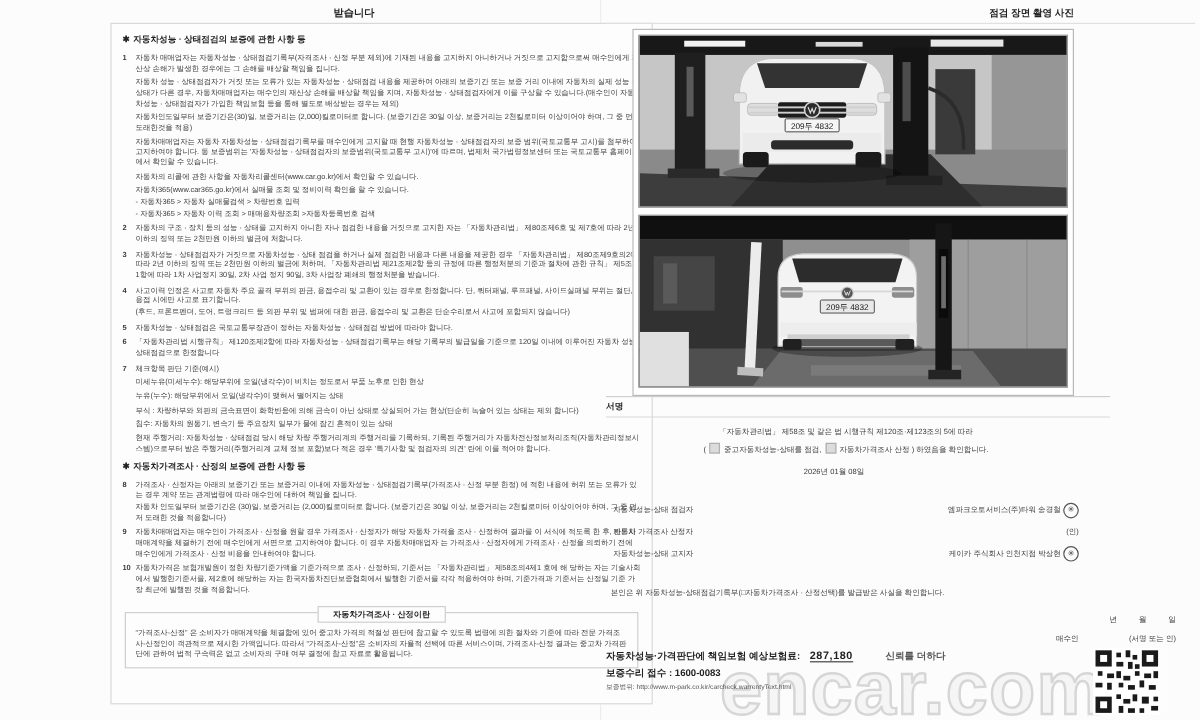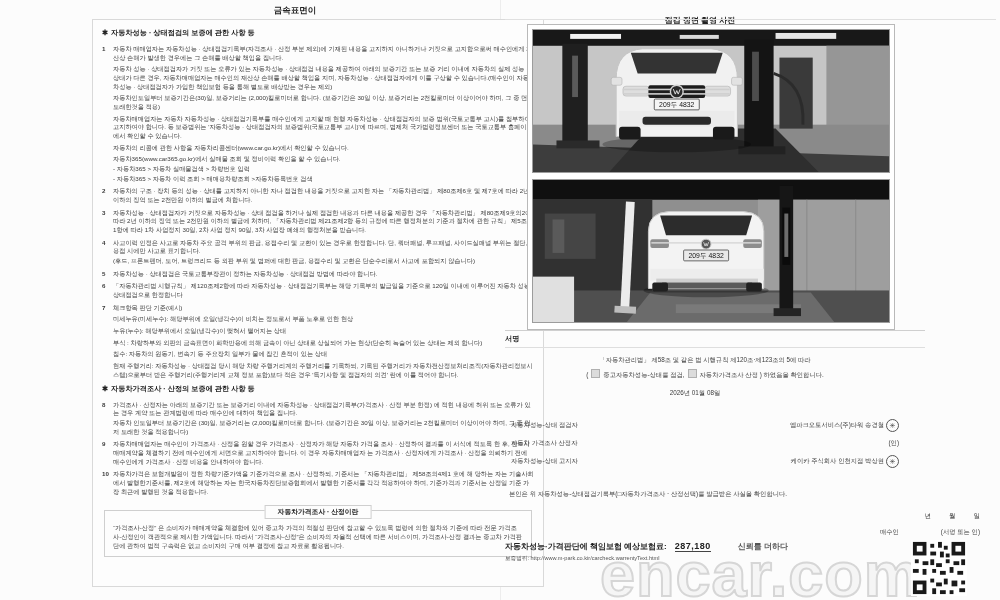--- a/index.html
+++ b/index.html
@@ -20,21 +20,21 @@
   .item p{margin:0 0 3px;}
   .item p:last-child{margin-bottom:0;}
   .item p.tight{margin-bottom:1px;}
   .price-box{position:relative;margin:14px 2px 0;border:1px solid #cfcfcf;padding:9px 8px 5px;}
   .price-box .legend{position:absolute;left:50%;top:-6px;transform:translateX(-50%);
         background:#fdfdfd;border:1px solid #cfcfcf;padding:1px 12px;font-size:6.8px;
         font-weight:bold;color:#222;white-space:nowrap;}
   .price-box .ptext{font-size:6.2px;line-height:1.45;margin:4px 0 0;}
 
   
-  .rp-title{position:absolute;left:505px;top:15px;width:390px;text-align:center;
+  .rp-title{position:absolute;left:505px;top:5px;width:390px;text-align:right;
             font-size:8px;font-weight:bold;color:#222;}
   .rp-topline{position:absolute;left:505px;top:19px;width:491px;height:1px;background:#e0e0e0;}
   .photo-frame{position:absolute;left:527px;top:24px;width:368px;height:306px;box-sizing:border-box;
                border:1px solid #b9b9b9;background:#fff;padding:4px;}
   .photo{width:100%;height:144px;border:1px solid #9c9c9c;box-sizing:border-box;overflow:hidden;background:#888;}
   .photo + .photo{margin-top:6px;}
   .photo svg{display:block;width:100%;height:100%;}
 
   .sig{position:absolute;left:505px;top:330px;width:492px;}
   .sig-title{border-top:1px solid #cfcfcf;border-bottom:1px solid #dedede;
@@ -66,21 +66,21 @@
   .qr{position:absolute;left:911px;top:540px;width:56px;height:56px;background:#fff;z-index:2;}
   .qr svg{display:block;width:100%;height:100%;}
 </style>
 </head>
 <body>
 
 <div id="page">
   <div class="fold"></div>
   <div class="wm">encar.com</div>
 
-  <div class="lp-title">금속표면이</div>
+  <div class="lp-title">받습니다</div>
 
   <div class="lp-box">
     <div class="sec-head">
       <span class="bullet">✱</span><span>자동차성능 · 상태점검의 보증에 관한 사항 등</span>
     </div>
 
     <div class="item">
       <span class="num">1</span>
       <p>자동차 매매업자는 자동차성능 · 상태점검기록부(자격조사 · 산정 부분 제외)에 기재된 내용을 고지하지 아니하거나 거짓으로 고지함으로써 매수인에게 재산상 손해가 발생한 경우에는 그 손해를 배상할 책임을 집니다.</p>
       <p>자동차 성능 · 상태점검자가 거짓 또는 오류가 있는 자동차성능 · 상태점검 내용을 제공하여 아래의 보증기간 또는 보증 거리 이내에 자동차의 실제 성능 · 상태가 다른 경우, 자동차매매업자는 매수인의 재산상 손해를 배상할 책임을 지며, 자동차성능 · 상태점검자에게 이를 구상할 수 있습니다.(매수인이 자동차성능 · 상태점검자가 가입한 책임보험 등을 통해 별도로 배상받는 경우는 제외)</p>
@@ -299,20 +299,21 @@
     <div class="sig-ymd">년          월          일</div>
     <div class="sig-buyer">
       <span class="buyer">매수인</span><span>(서명 또는 인)</span>
     </div>
   </div>
 
   <div class="ins">
     <div class="ins-line1">
       <span>자동차성능·가격판단에 책임보험 예상보험료:</span><span class="ins-amount">287,180</span><span class="ins-slogan">신뢰를 더하다</span>
     </div>
+    <div class="ins-phone">보증수리 접수 : 1600-0083</div>
     <div class="ins-url">보증범위: http://www.m-park.co.kir/carcheck.warrentyText.html</div>
   </div>
 
   <div class="qr">
     <svg viewBox="0 0 29 29">
       <rect width="29" height="29" fill="#fff"></rect>
       <g fill="#1a1a1a">
         <rect x="1" y="1" width="7" height="7"></rect>
           <rect x="21" y="1" width="7" height="7"></rect>
           <rect x="1" y="21" width="7" height="7"></rect>

